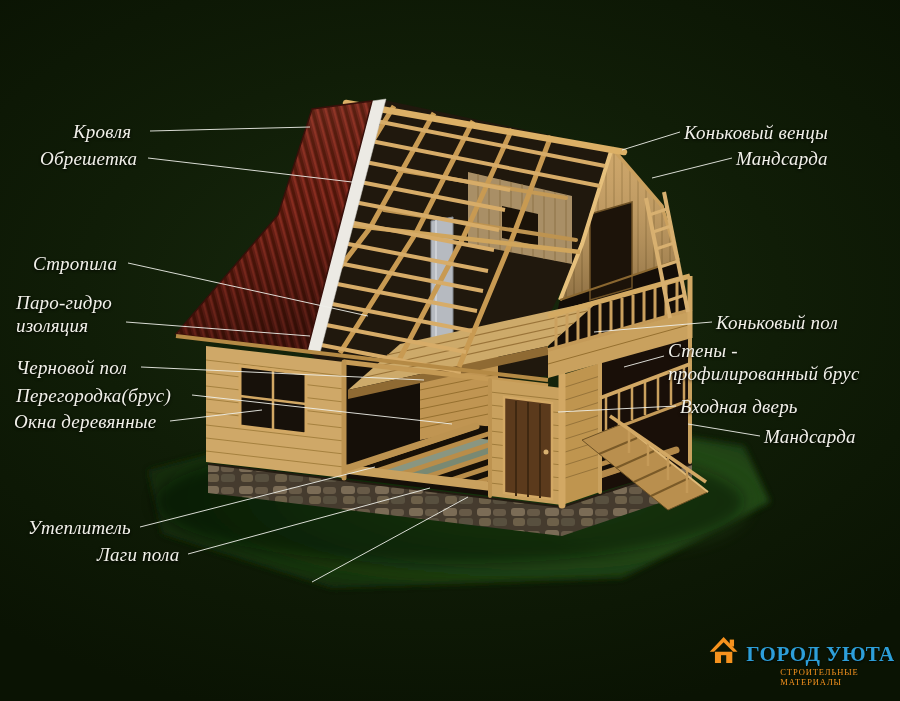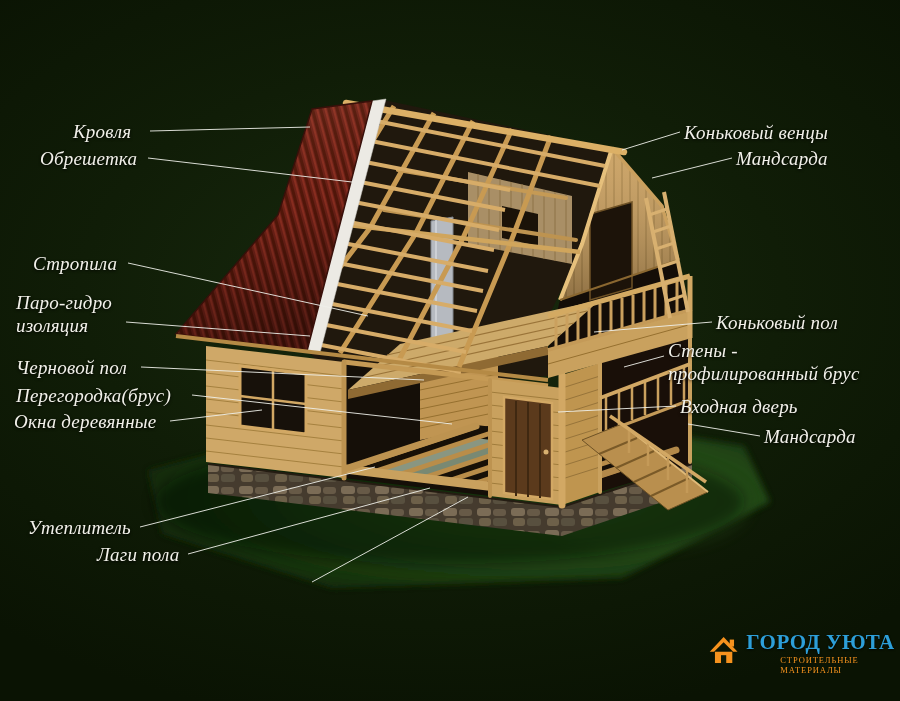--- a/index.html
+++ b/index.html
@@ -11,20 +11,21 @@
   .stage svg.scene{position:absolute;left:0;top:0;}
   .lbl{
     position:absolute;font-style:italic;font-size:19px;line-height:23px;
     color:#f2f1ea;white-space:nowrap;letter-spacing:.2px;
     text-shadow:0 1px 3px rgba(0,0,0,.9);
   }
   .logo{position:absolute;left:708px;top:631px;display:flex;align-items:flex-start;gap:7px;}
   .logo-name{
     font-weight:bold;font-size:21px;line-height:22px;color:#2d9fd9;letter-spacing:.5px;
     text-shadow:0 1px 2px rgba(0,0,0,.8);
+    margin-top:12px;
   }
   .logo-tagline{
     font-size:8.5px;color:#f6921e;letter-spacing:.9px;margin-top:2px;padding-left:34px;
   }
 </style>
 </head>
 <body>
 
 <div class="stage">
 

